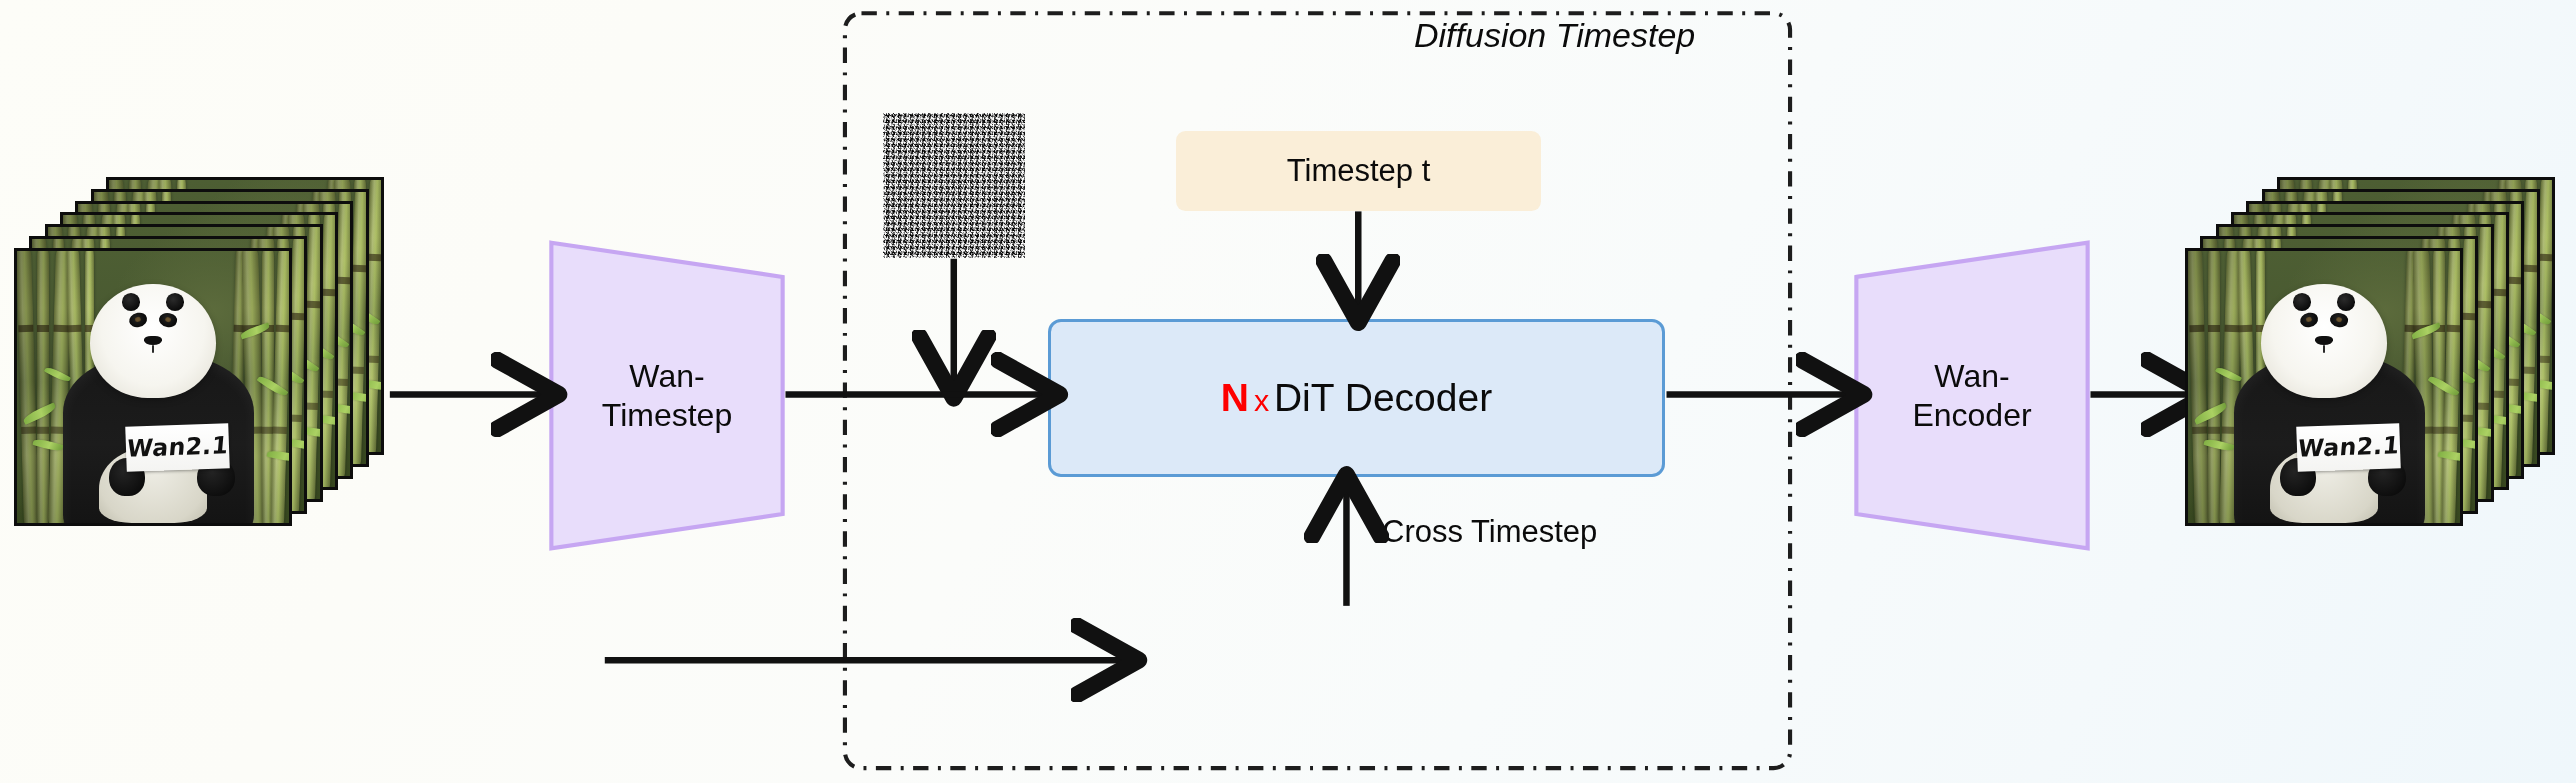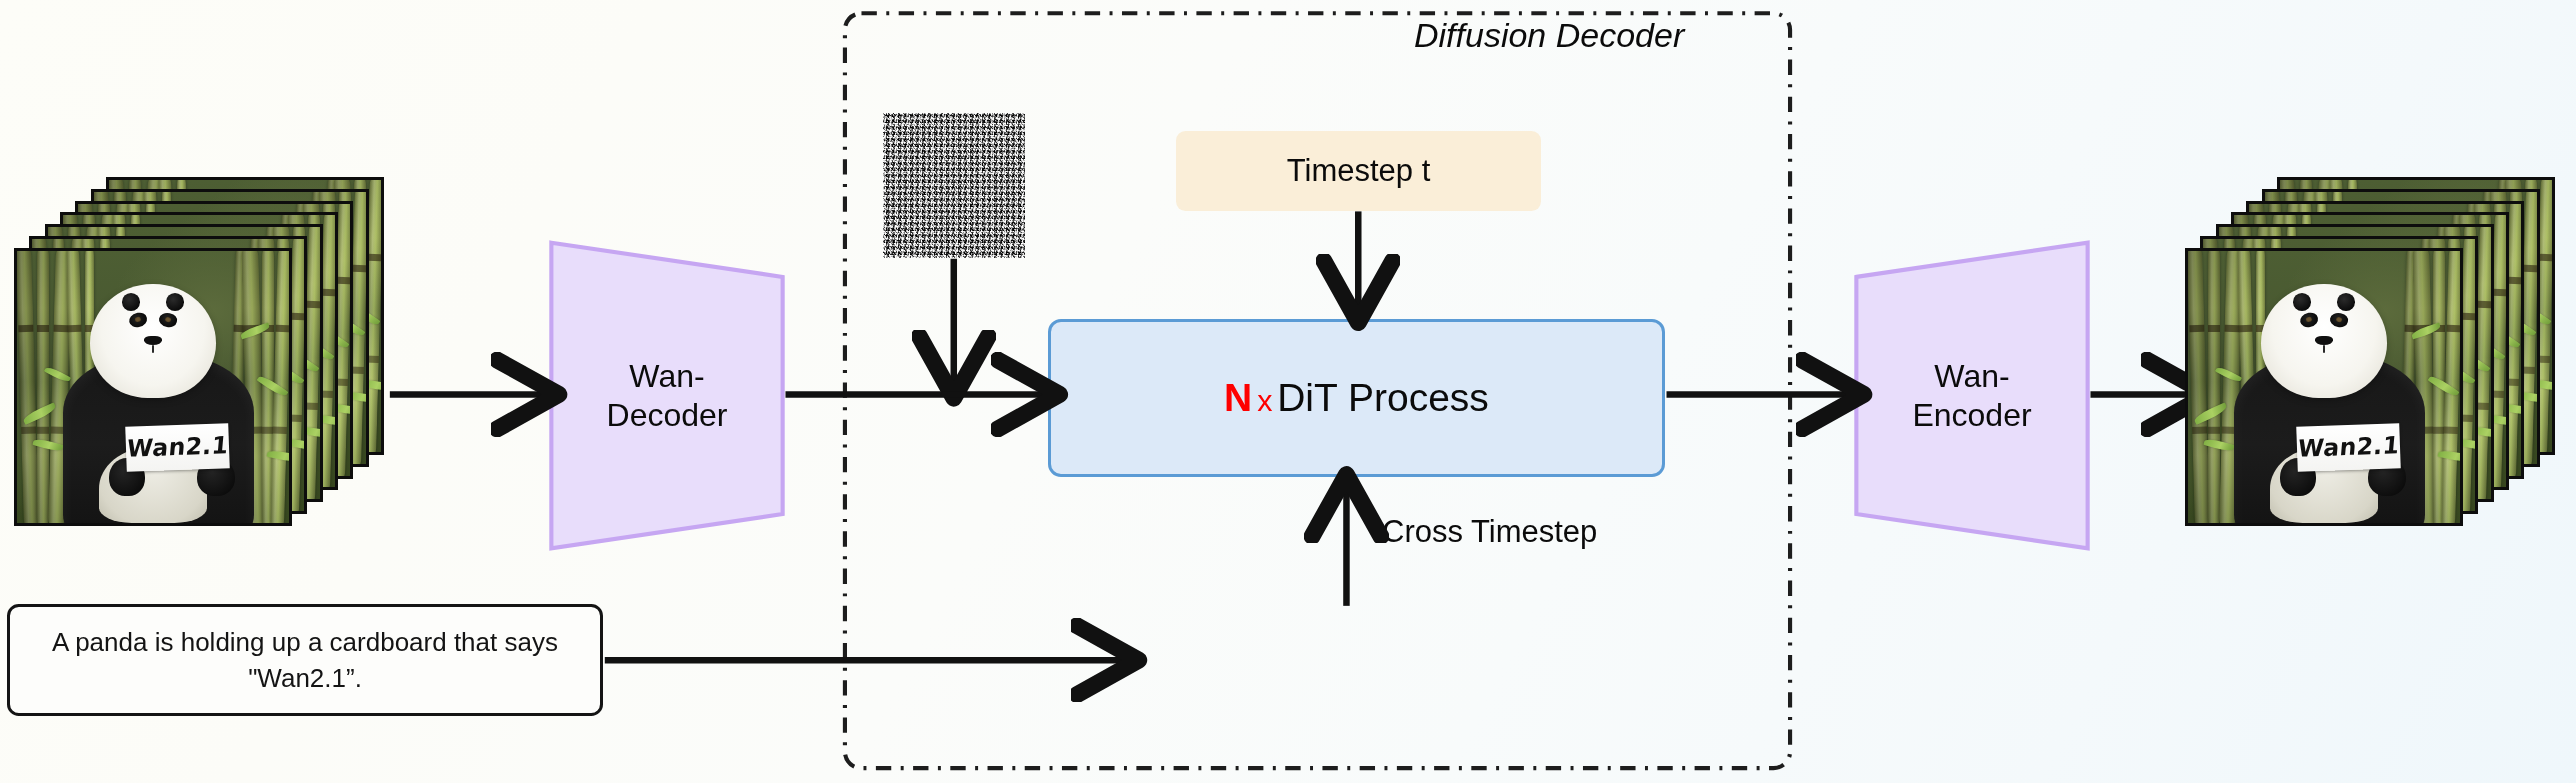--- a/index.html
+++ b/index.html
@@ -462,41 +462,41 @@
       </div>
     </div>
 
   <div style="position:absolute; left:549px; top:239px; width:236px; height:313px;">
     <svg width="236" height="313" viewBox="0 0 400 530" style="position:absolute;inset:0">
       <polygon points="4,6 396,64 396,466 4,524" fill="#e8ddfb" stroke="#c6a6f2" stroke-width="7"></polygon>
     </svg>
     <div style="position:absolute; inset:0; display:flex; flex-direction:column;
                 align-items:center; justify-content:center; font-size:32px; line-height:1.2; color:#0b0b0b;">
       <span>Wan-</span>
-      <span>Decoder</span>
+      <span>Timestep</span>
     </div>
   </div>
 
   <svg class="abs" width="969" height="775" viewBox="0 0 1640 1312" style="left:833px; top:4.7px;">
     <rect x="20" y="14" width="1600" height="1278" rx="28" ry="28" fill="none" stroke="#1d1d1d" stroke-width="7" stroke-dasharray="26 16 5 16" stroke-linecap="butt"></rect>
   </svg>
-  <div class="diffusion-title" style="left:1414px; top:16px; font-size:34px;">Diffusion Decoder</div>
+  <div class="diffusion-title" style="left:1414px; top:16px; font-size:34px;">Diffusion Timestep</div>
 
   <div class="noise" style="left:883px; top:113px; width:142px; height:145px;"></div>
 
   <div class="rbox" style="left:1176px; top:131px; width:365px; height:80px; background:#faeed8; font-size:31px;">
     <span>Timestep t</span>
   </div>
 
   <div class="rbox" style="left:1048px; top:319px; width:617px; height:158px;
               background:#dce9f8; border:3.5px solid #5b9bd5; border-radius:13px;">
     <div style="display:flex; align-items:baseline; font-size:39px;">
       <span class="nx-red">N</span>
       <span class="nx-times">x</span>
-      <span>DiT Process</span>
+      <span>DiT Decoder</span>
     </div>
   </div>
 
 
   <div style="position:absolute; left:1854px; top:239px; width:236px; height:313px;">
     <svg width="236" height="313" viewBox="0 0 400 530" style="position:absolute;inset:0">
       <polygon points="4,64 396,6 396,524 4,466" fill="#e8ddfb" stroke="#c6a6f2" stroke-width="7"></polygon>
     </svg>
     <div style="position:absolute; inset:0; display:flex; flex-direction:column;
                 align-items:center; justify-content:center; font-size:32px; line-height:1.2; color:#0b0b0b;">
@@ -767,23 +767,20 @@
           </div>
           <div class="paw" style="left: 34%; top: 76%; width: 13%; height: 14%;"></div>
           <div class="paw" style="left: 66%; top: 76%; width: 14%; height: 14%;"></div>
           <div class="sign">
             <span style="font-size: 23.6px;">Wan2.1</span>
           </div>
         </div>
       </div>
     </div>
 
-  <div class="prompt-box" style="left:7px; top:604px; width:596px; height:112px; font-size:26px; padding:0 25px;">
-    <span>A panda is holding up a cardboard that says "Wan2.1”.</span>
-  </div>
 
   <div class="label-plain" style="left:1382px; top:514px; font-size:31px;">Cross Timestep</div>
 
   <svg class="abs" width="2576" height="783" viewBox="0 0 4362 1326" style="left:0; top:0; pointer-events:none;">
     <defs>
       <marker id="ah" markerWidth="13" markerHeight="13" refX="9.2" refY="6.5" orient="auto" markerUnits="strokeWidth">
         <path d="M1,1.2 L10.5,6.5 L1,11.8" fill="none" stroke="#111" stroke-width="2.6" stroke-linecap="round" stroke-linejoin="round"></path>
       </marker>
     </defs>
     <g stroke="#111" stroke-width="11" fill="none" marker-end="url(#ah)">

